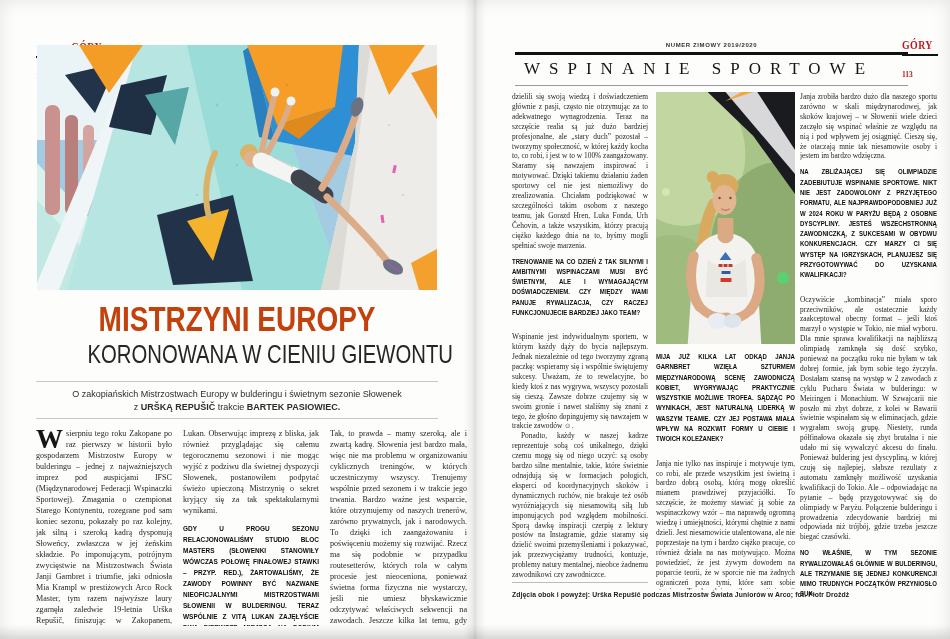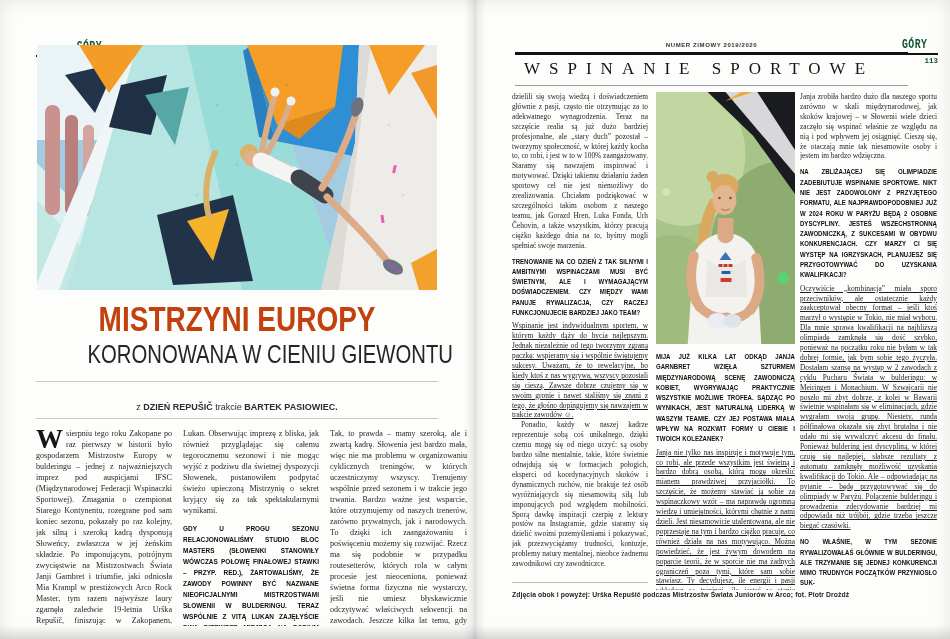--- a/index.html
+++ b/index.html
@@ -8,26 +8,26 @@
 
   .spread { position:absolute; left:0; top:0; width:950px; height:639px;
             background:#fdfdfc; box-shadow:inset 0 0 18px rgba(0,0,0,.10); }
   .gutter { position:absolute; left:464px; top:0; width:22px; height:100%;
             background:linear-gradient(90deg, rgba(0,0,0,0) 0%, rgba(0,0,0,.07) 40%,
                        rgba(0,0,0,.12) 50%, rgba(0,0,0,.06) 62%, rgba(0,0,0,0) 100%); }
   .bottom-shade { position:absolute; left:0; bottom:0; width:100%; height:14px;
             background:linear-gradient(180deg, rgba(0,0,0,0), rgba(0,0,0,.10)); }
 
   
-  .logo { position:absolute; width:66px; font-family:Liberation Mono, monospace; color:#14532d; }
+  .logo { position:absolute; width:66px; font-family:Liberation Serif, serif; color:#b91c1c; }
   .logo .brand { display:block; font-weight:bold; font-size:12px; letter-spacing:.5px;
                  transform:scaleX(.82); transform-origin:100% 50%; text-align:right; }
   .logo.right .brand { transform-origin:0 50%; text-align:left; }
   .logo .rule { height:2px; background:#111; margin-top:1px; }
-  .logo .pnum { display:block; font-weight:bold; font-size:7.5px; margin-top:2px; text-align:right; }
+  .logo .pnum { display:block; font-weight:bold; font-size:7.5px; margin-top:14px; text-align:left; }
 
   
   .photo-left { position:absolute; left:37px; top:45px; width:400px; height:245px; overflow:hidden; }
   .photo-left svg { display:block; width:100%; height:100%; }
 
   .headline-wrap { position:absolute; left:36px; top:300px; width:402px; text-align:center; color:#c2410c; }
   .headline { display:inline-block; font-family:"Liberation Sans", sans-serif; font-weight:800;
               font-size:35px; letter-spacing:0; transform:scaleX(.80); transform-origin:50% 50%;
               line-height:37px; white-space:nowrap; }
   .subhead-wrap { position:absolute; left:36px; top:340px; width:402px; color:#252525; }
@@ -62,21 +62,21 @@
                    font-family:"Liberation Serif", serif; font-size:17px; letter-spacing:9px;
                    text-indent:9px; color:#151515; }
   .header-thin { position:absolute; left:515px; top:85px; width:393px; height:1px; background:#9a9a9a; }
 
   
   .rp-body { font-size:7.4px; line-height:9.9px; }
   .rp-col1 { left:512px; top:92px;  width:136px; height:486px; }
   .rp-col2 { left:656px; top:352px; width:139px; height:238px; }
   .rp-col3 { left:800px; top:92px;  width:137px; height:537px; }
   .rp-q { font-size:7.2px; line-height:10.3px; }
-  .rp-q + p, .rp-body .ans { margin-top:3px;text-decoration:underline; }
+  .rp-q + p, .rp-body .ans { margin-top:14px; }
   .para-gap { margin-top:6px; }
   .indent { text-indent:9px; }
 
   .photo-right { position:absolute; left:656px; top:92px; width:139px; height:252px; overflow:hidden; }
   .photo-right svg { display:block; width:100%; height:100%; }
 
   .caption-rule { position:absolute; left:512px; top:582px; width:136px; height:1px; background:#bdbdbb; }
   .caption { position:absolute; left:512px; top:591px; width:420px;
              font-family:"Liberation Sans", sans-serif; font-weight:bold; font-size:6.8px;
              color:#1c1c1c; letter-spacing:.1px; }
@@ -173,22 +173,22 @@
 
     <div class="headline-wrap">
       <span class="headline">MISTRZYNI EUROPY</span>
     </div>
     <div class="subhead-wrap">
       <span class="subhead">KORONOWANA W CIENIU GIEWONTU</span>
     </div>
 
     <div class="thin-rule" style="left:36px; top:381px; width:402px;"></div>
     <div class="lead">
-      <br>
-      <span>z </span><b>DZIEŃ REPUŠIČ</b><span> trakcie </span><b>BARTEK PASIOWIEC.</b>
+      <span>O zakopiańskich Mistrzostwach Europy w bulderingu i świetnym sezonie Słowenek</span><br>
+      <span>z </span><b>URŠKĄ REPUŠIČ</b><span> trakcie </span><b>BARTEK PASIOWIEC.</b>
     </div>
     <div class="thin-rule" style="left:36px; top:418px; width:402px;"></div>
 
     <div class="col lp-body lp-col1">
       <p><span class="dropcap">W</span><span>sierpniu tego roku Zakopane po raz pierwszy w historii było gospodarzem Mistrzostw Europy w bulderingu – jednej z najważniejszych imprez pod auspicjami IFSC (Międzynarodowej Federacji Wspinaczki Sportowej). Zmagania o czempionat Starego Kontynentu, rozegrane pod sam koniec sezonu, pokazały po raz kolejny, jak silną i szeroką kadrą dysponują Słoweńcy, zwłaszcza w jej żeńskim składzie. Po imponującym, potrójnym zwycięstwie na Mistrzostwach Świata Janji Garnbret i triumfie, jaki odniosła Mia Krampl w prestiżowych Arco Rock Master, tym razem najwyższe laury zgarnęła zaledwie 19-letnia Urška Repušič, finiszując w Zakopanem, notabene tuż przed swoją rodaczką, Vitą</span></p>
     </div>
     <div class="col lp-body lp-col2">
       <p>Lukan. Obserwując imprezę z bliska, jak również przyglądając się całemu tegorocznemu sezonowi i nie mogąc wyjść z podziwu dla świetnej dyspozycji Słowenek, postanowiłem podpytać świeżo upieczoną Mistrzynię o sekret kryjący się za tak spektakularnymi wynikami.</p>
       <p class="q lp-q">GDY U PROGU SEZONU RELACJONOWALIŚMY STUDIO BLOC MASTERS (SŁOWENKI STANOWIŁY WÓWCZAS POŁOWĘ FINAŁOWEJ STAWKI – PRZYP. RED.), ŻARTOWALIŚMY, ŻE ZAWODY POWINNY BYĆ NAZWANE NIEOFICJALNYMI MISTRZOSTWAMI SŁOWENII W BULDERINGU. TERAZ WSPÓLNIE Z VITĄ LUKAN ZAJĘŁYŚCIE DWA PIERWSZE MIEJSCA NA PODIUM MISTRZOSTW. JAK TO ROBICIE!?</p>
     </div>

